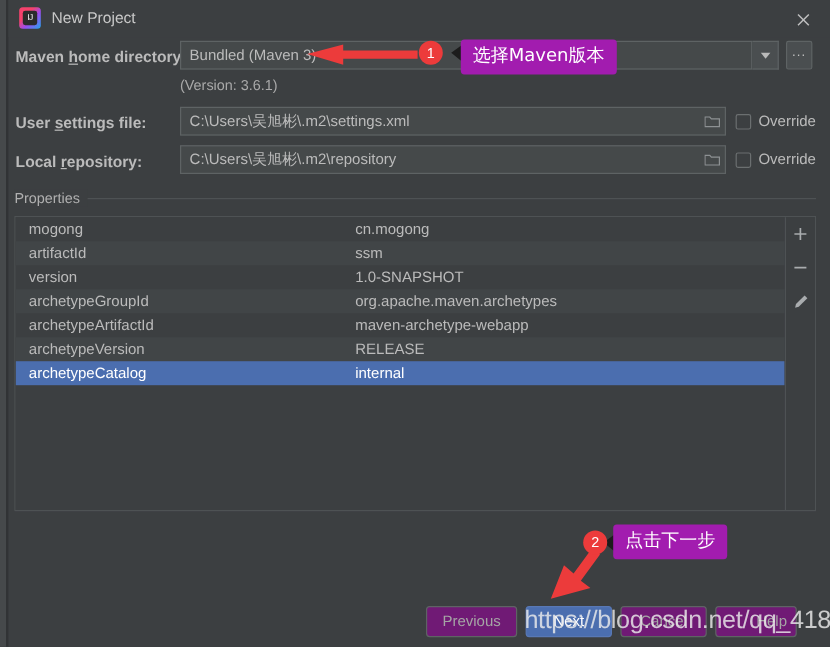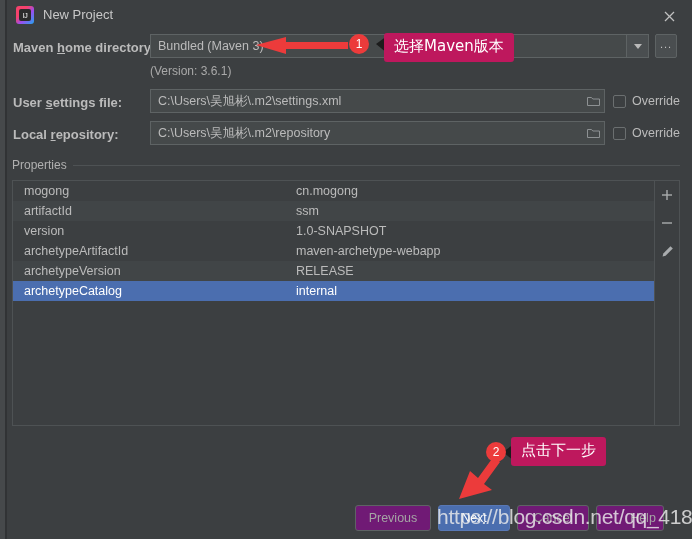--- a/index.html
+++ b/index.html
@@ -298,21 +298,21 @@
     color: #ffffff;
     font-size: 12px;
     display: flex;
     align-items: center;
     justify-content: center;
     font-family: "Liberation Sans", sans-serif;
     z-index: 30;
   }
   .tooltip {
     position: absolute;
-    background: #be185d;
+    background: #a21caf;
     color: #ffffff;
     font-size: 15px;
     padding: 4px 10px 6px 10px;
     border-radius: 3px;
     white-space: nowrap;
     z-index: 29;
     font-family: "DejaVu Sans", "Liberation Sans", sans-serif;
   }
   .anno-svg {
     position: absolute;
@@ -409,20 +409,24 @@
           <div class="prop-key">mogong</div>
           <div class="prop-val">cn.mogong</div>
         </div>
         <div class="prop-row alt">
           <div class="prop-key">artifactId</div>
           <div class="prop-val">ssm</div>
         </div>
         <div class="prop-row">
           <div class="prop-key">version</div>
           <div class="prop-val">1.0-SNAPSHOT</div>
+        </div>
+        <div class="prop-row alt">
+          <div class="prop-key">archetypeGroupId</div>
+          <div class="prop-val">org.apache.maven.archetypes</div>
         </div>
         <div class="prop-row">
           <div class="prop-key">archetypeArtifactId</div>
           <div class="prop-val">maven-archetype-webapp</div>
         </div>
         <div class="prop-row alt">
           <div class="prop-key">archetypeVersion</div>
           <div class="prop-val">RELEASE</div>
         </div>
         <div class="prop-row sel">

